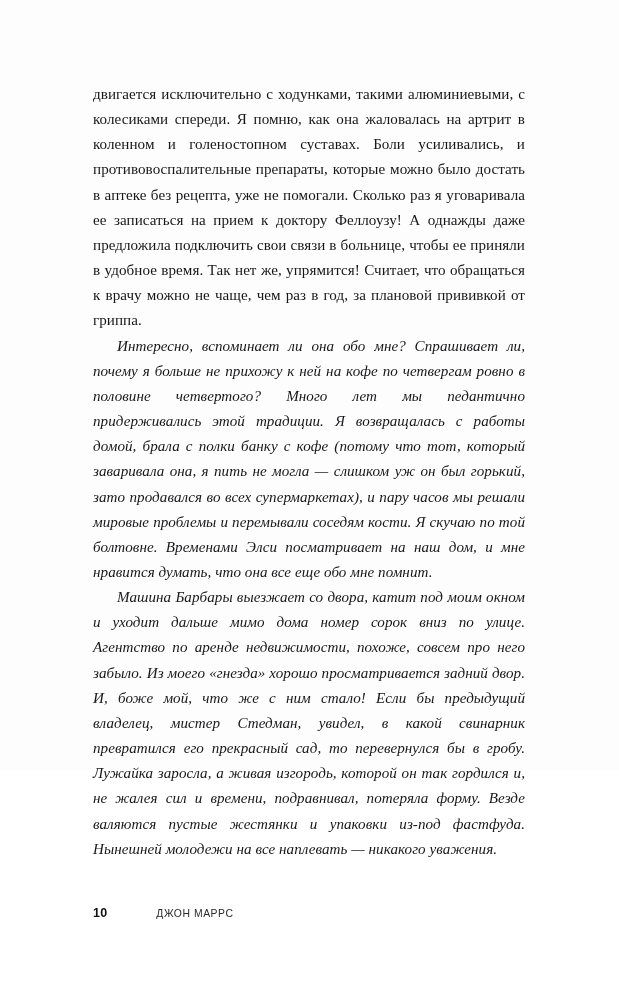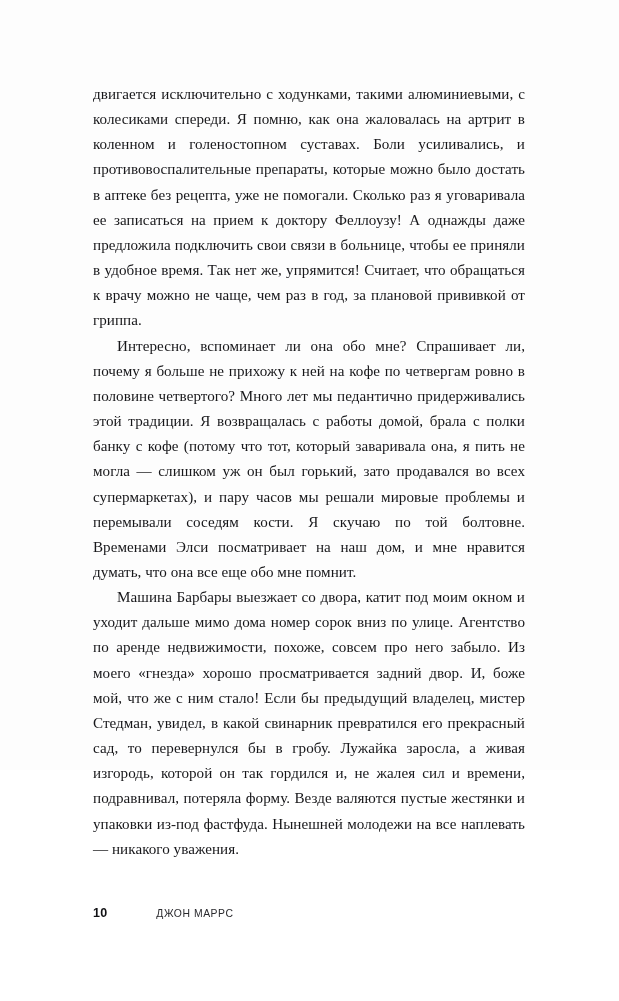--- a/index.html
+++ b/index.html
@@ -33,20 +33,21 @@
     line-height: 25.15px;
     text-align: justify;
     text-justify: inter-word;
     color: #17171a;
     letter-spacing: 0.05px;
     -webkit-hyphens: manual;
     hyphens: manual;
   }
   .para + .para {
     text-indent: 24px;
+    font-style: italic;
   }
   .footer {
     position: absolute;
     left: 93px;
     top: 906px;
     display: flex;
     align-items: baseline;
     gap: 9px;
   }
   .folio {

